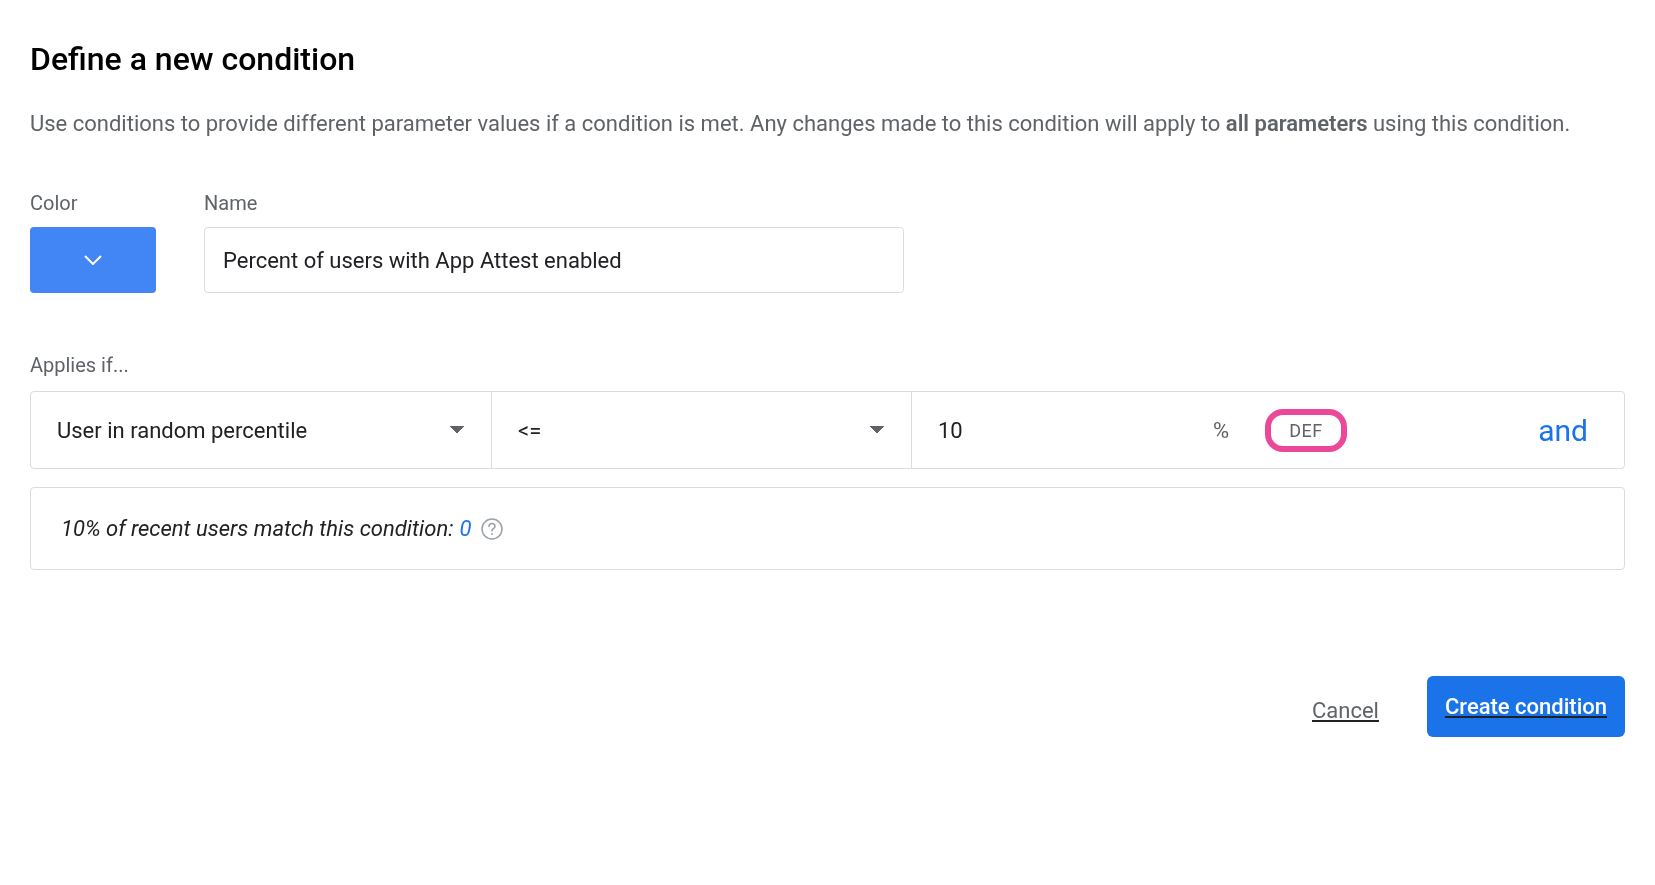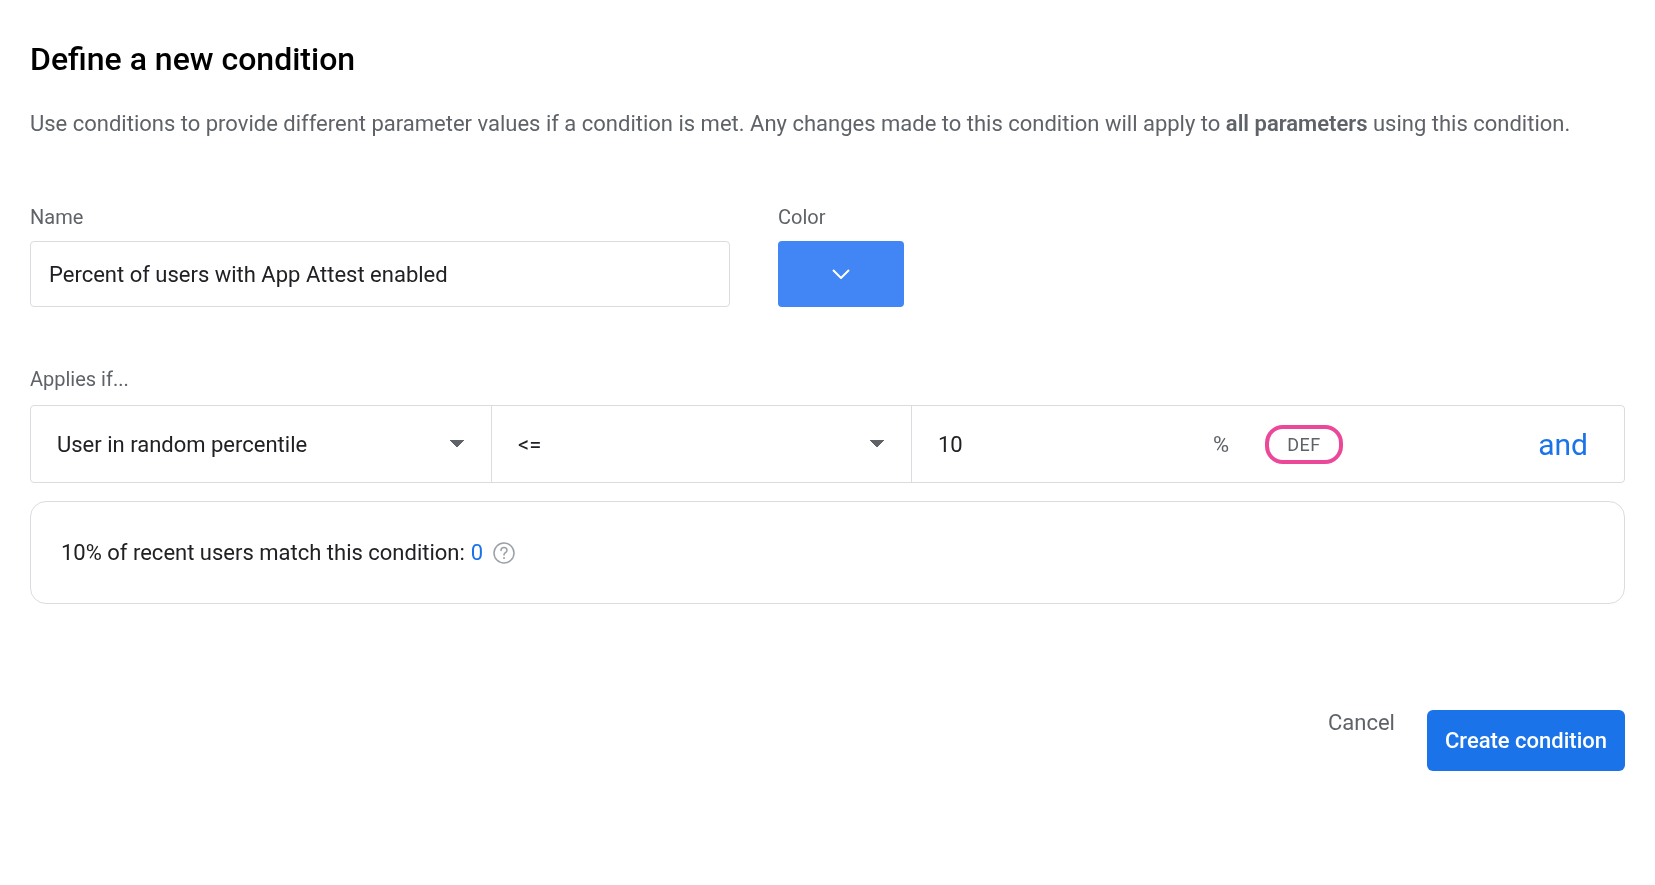--- a/index.html
+++ b/index.html
@@ -17,21 +17,21 @@
   .title {
     font-size: 32px;
     font-weight: 500;
     color: #000000;
     margin-bottom: 28px;
   }
   .description {
     font-size: 22px;
     color: #5f6368;
     line-height: 1.6;
-    margin-bottom: 64px;
+    margin-bottom: 50px;
   }
   .description .bold {
     font-weight: 600;
     color: #5f6368;
   }
   .field-row {
     display: flex;
     gap: 48px;
     margin-bottom: 60px;
   }
@@ -114,21 +114,21 @@
   }
   .segment-unit {
     padding: 0 22px;
     font-size: 22px;
     color: #5f6368;
   }
   .segment-chip {
     padding: 0 14px;
   }
   .def-chip {
-    border: 4px solid #ec4899;
+    border: 6px solid #ec4899;
     border-radius: 18px;
     padding: 5px 18px;
     font-size: 18px;
     color: #5f6368;
     letter-spacing: 0.5px;
     cursor: pointer;
   }
   .segment-and {
     padding: 0 36px;
     font-size: 30px;
@@ -137,43 +137,45 @@
     font-weight: 400;
     margin-left: auto;
   }
   .dropdown-arrow {
     width: 16px;
     height: 10px;
     flex-shrink: 0;
   }
   .match-info {
     border: 1px solid #dadce0;
-    border-radius: 16px;
-    padding: 38px 30px;
+    border-radius: 4px;
+    padding: 28px 30px;
     font-size: 22px;
     color: #202124;
     display: flex;
     align-items: center;
     gap: 6px;
     margin-bottom: 70px;
+    font-style: italic;
   }
   .match-count {
     color: #1a73e8;
   }
   .help-icon {
     width: 22px;
     height: 22px;
     margin-left: 4px;
     flex-shrink: 0;
   }
   .actions {
     display: flex;
     justify-content: flex-end;
-    gap: 12px;
-    align-items: center;
+    gap: 28px;
+    align-items: flex-end;
+    text-decoration: underline;
   }
   .cancel-button {
     background: none;
     border: none;
     font-size: 22px;
     color: #5f6368;
     cursor: pointer;
     padding: 14px 20px;
     font-family: inherit;
   }
@@ -193,31 +195,31 @@
 </head>
 <body>
 
 <h1 class="title">Define a new condition</h1>
 
 <p class="description">
   <span>Use conditions to provide different parameter values if a condition is met. Any changes made to this condition will apply to </span><span class="bold">all parameters</span><span> using this condition.</span>
 </p>
 
 <div class="field-row">
-  <div class="field-group">
-    <label class="field-label">Name</label>
-    <input type="text" class="name-input" value="Percent of users with App Attest enabled" style="">
-  </div>
   <div class="field-group">
     <label class="field-label">Color</label>
     <button class="color-button">
       <svg viewBox="0 0 18 10">
           <path d="M1 1 L9 9 L17 1" fill="none" stroke="#fff" stroke-width="2"></path>
         </svg>
     </button>
+  </div>
+  <div class="field-group">
+    <label class="field-label">Name</label>
+    <input type="text" class="name-input" value="Percent of users with App Attest enabled" style="">
   </div>
 </div>
 
 <div class="field-label applies-label">Applies if...</div>
 
 <div class="condition-row">
   <div class="condition-segment segment-dropdown segment-attribute">
     <span>User in random percentile</span>
     <svg class="dropdown-arrow" viewBox="0 0 16 10">
         <path d="M1 1 L8 8 L15 1" fill="#5f6368" stroke="#5f6368" stroke-width="1"></path>

